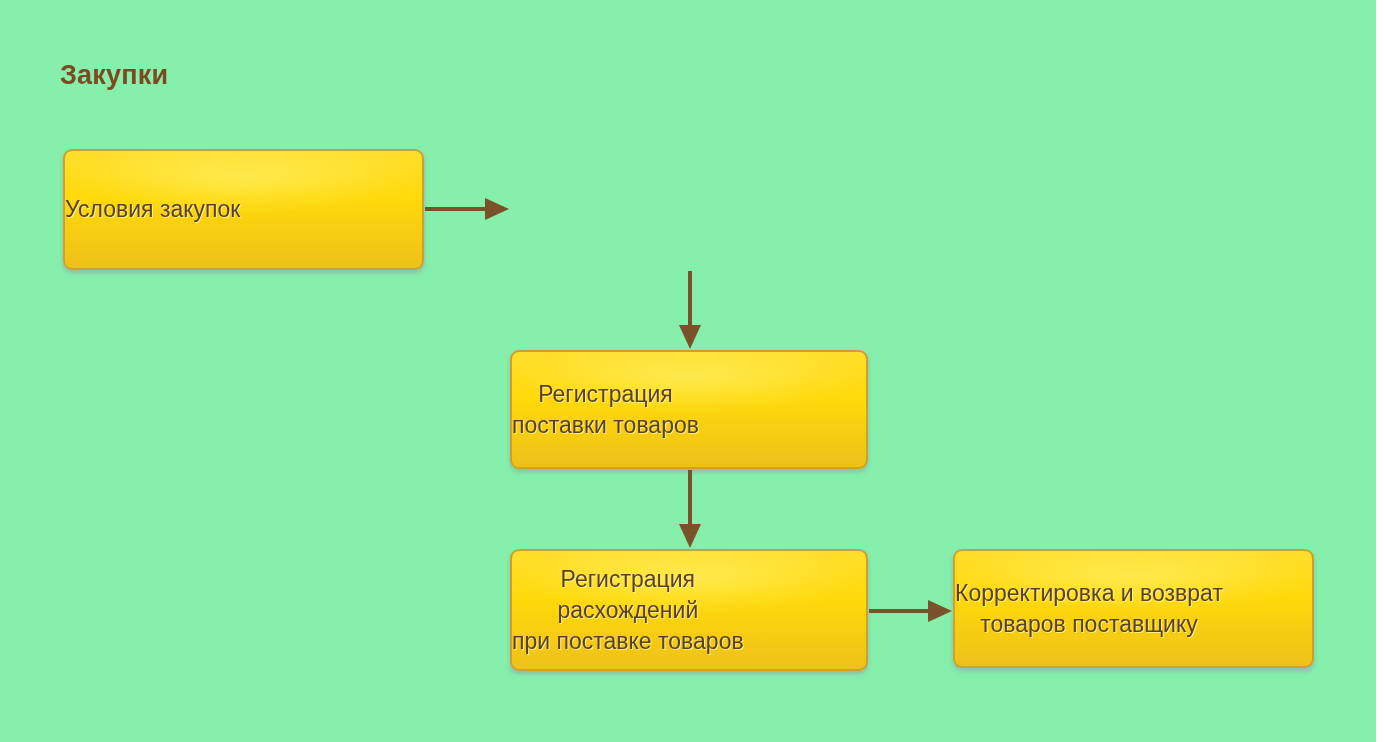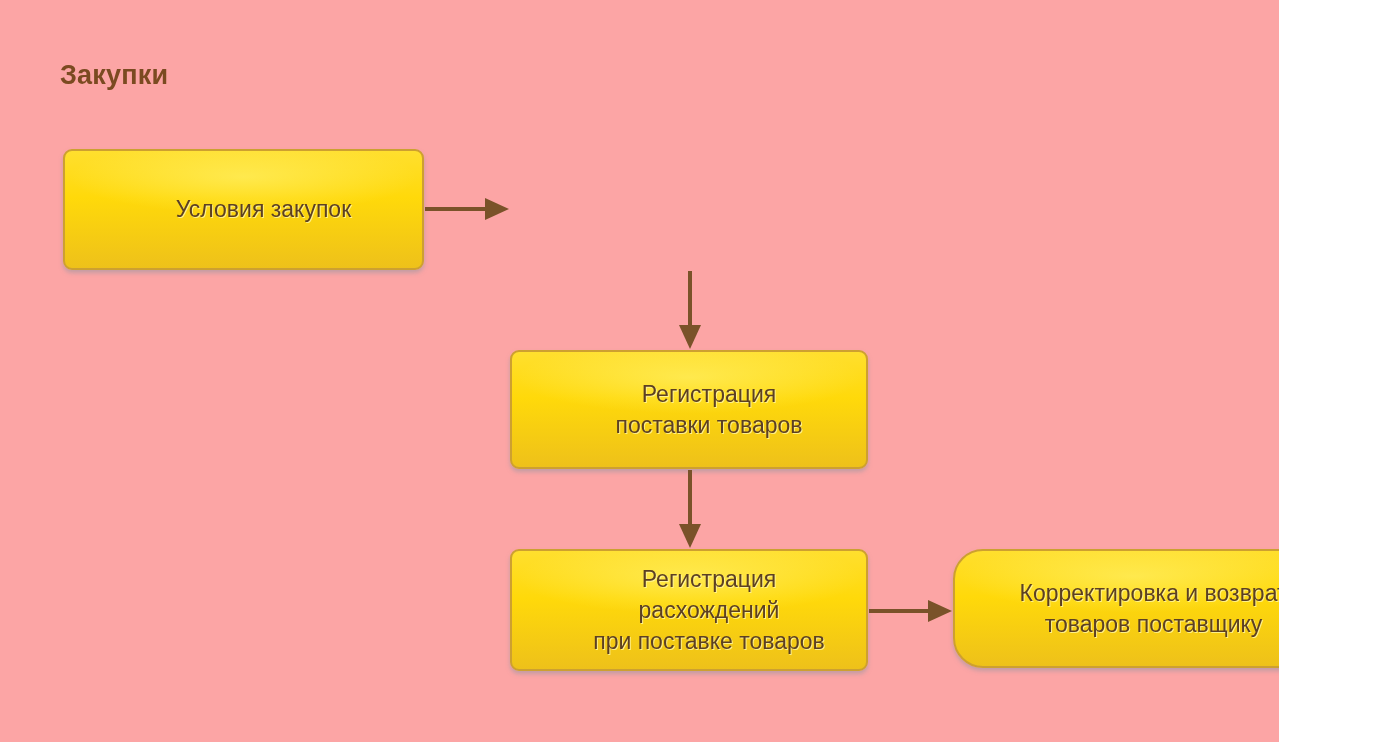--- a/index.html
+++ b/index.html
@@ -3,23 +3,23 @@
 <meta charset="utf-8">
 <style>
   html, body {
     margin: 0;
     padding: 0;
     background: #ffffff;
     font-family: "Liberation Sans", "DejaVu Sans", sans-serif;
   }
   .canvas {
     position: relative;
-    width: 1279px;
+    width: 1376px;
     height: 742px;
-    background: #fca5a5;
+    background: #86efac;
     overflow: hidden;
   }
   .diagram-title {
     position: absolute;
     left: 60px;
     top: 60px;
     font-size: 27px;
     font-weight: bold;
     color: #7b4a21;
     letter-spacing: 0.2px;
@@ -28,38 +28,36 @@
     position: absolute;
     box-sizing: border-box;
     border: 2px solid #cda030;
     border-radius: 9px;
     background:
       radial-gradient(ellipse 70% 45% at 50% 22%, rgba(255,244,120,0.55), rgba(255,244,120,0) 70%),
       linear-gradient(180deg, #ffdf2e 0%, #ffd90a 40%, #eec11a 100%);
     box-shadow: 0 3px 4px rgba(150,150,160,0.55);
     display: flex;
     align-items: center;
-    justify-content: center;
     text-align: center;
     cursor: pointer;
-    padding-left: 40px;
   }
   .node-label {
     color: #5c4023;
     font-size: 23px;
     line-height: 31px;
     white-space: pre-line;
     text-shadow: 1px 1px 0 rgba(255,246,160,0.85);
   }
   
   .n0 { left: 63px;  top: 149px; width: 361px; height: 121px; }
   .n1 { left: 510px; top: 149px; width: 358px; height: 121px; }
   .n2 { left: 510px; top: 350px; width: 358px; height: 119px; }
   .n3 { left: 510px; top: 549px; width: 358px; height: 122px; }
-  .n4 { left: 953px; top: 549px; width: 361px; height: 119px; border-radius: 30px; }
+  .n4 { left: 953px; top: 549px; width: 361px; height: 119px; }
   .edges-layer {
     position: absolute;
     left: 0;
     top: 0;
     width: 1384px;
     height: 742px;
     pointer-events: none;
   }
 </style>
 </head>

